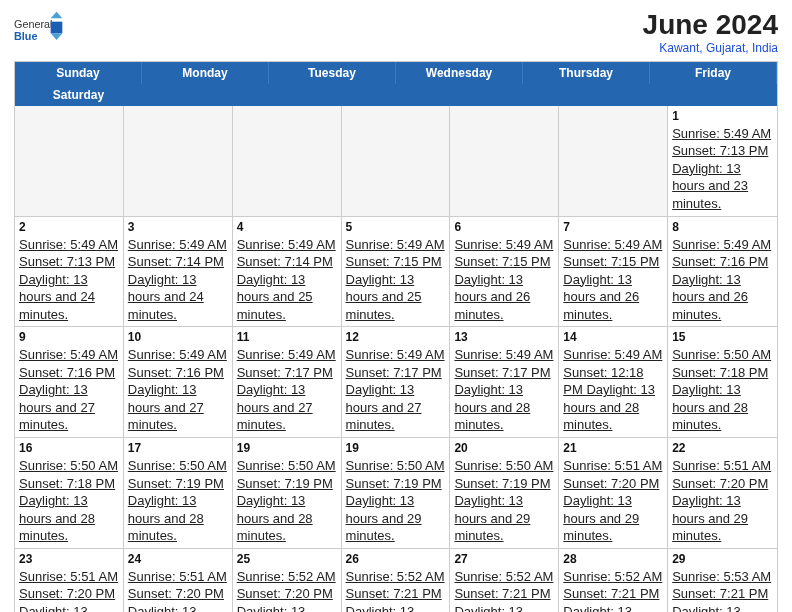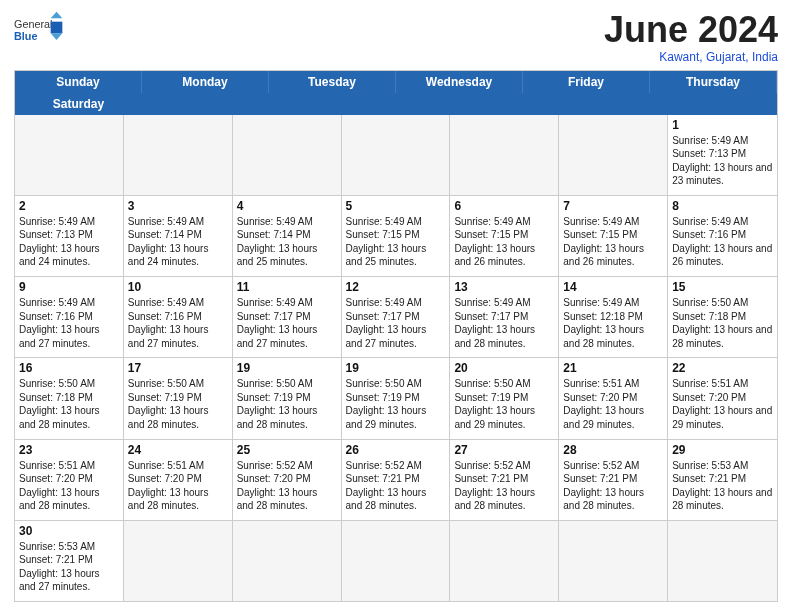--- a/index.html
+++ b/index.html
@@ -20,21 +20,21 @@
     .header {
       display: flex;
       justify-content: space-between;
       align-items: flex-start;
       margin-bottom: 6px;
     }
     .title-block {
       text-align: right;
     }
     .month-title {
-      font-size: 36px;
+      font-size: 28px;
       font-weight: bold;
       color: #222;
       line-height: 1.1;
     }
     .location-title {
       font-size: 12px;
       color: #1d4ed8;
     }
     .calendar {
       flex: 1;
@@ -79,23 +79,24 @@
     }
     .cal-cell:last-child { border-right: none; }
     .cal-cell.empty { background: #f5f5f5; }
     .day-num {
       font-size: 12px;
       font-weight: bold;
       margin-bottom: 2px;
       color: #111;
     }
     .day-info {
-      font-size: 10px;
+      font-size: 13px;
       line-height: 1.35;
       color: #222;
+      text-decoration: underline;
     }
     .logo-wrap {
       display: flex;
       align-items: center;
     }
     .logo-svg {
       width: 50px;
       height: 40px;
     }
   </style>
@@ -121,22 +122,22 @@
       <div class="location-title">Kawant, Gujarat, India</div>
     </div>
   </div>
 
   <div class="calendar">
     <div class="cal-header">
     <div class="cal-header-cell">Sunday</div>
         <div class="cal-header-cell">Monday</div>
         <div class="cal-header-cell">Tuesday</div>
         <div class="cal-header-cell">Wednesday</div>
+        <div class="cal-header-cell">Thursday</div>
         <div class="cal-header-cell">Friday</div>
-        <div class="cal-header-cell">Thursday</div>
         <div class="cal-header-cell">Saturday</div>
       </div>
     <div class="cal-body">
     <div class="cal-row">
           <div class="cal-cell empty"></div>
           <div class="cal-cell empty"></div>
           <div class="cal-cell empty"></div>
           <div class="cal-cell empty"></div>
           <div class="cal-cell empty"></div>
           <div class="cal-cell empty"></div>

